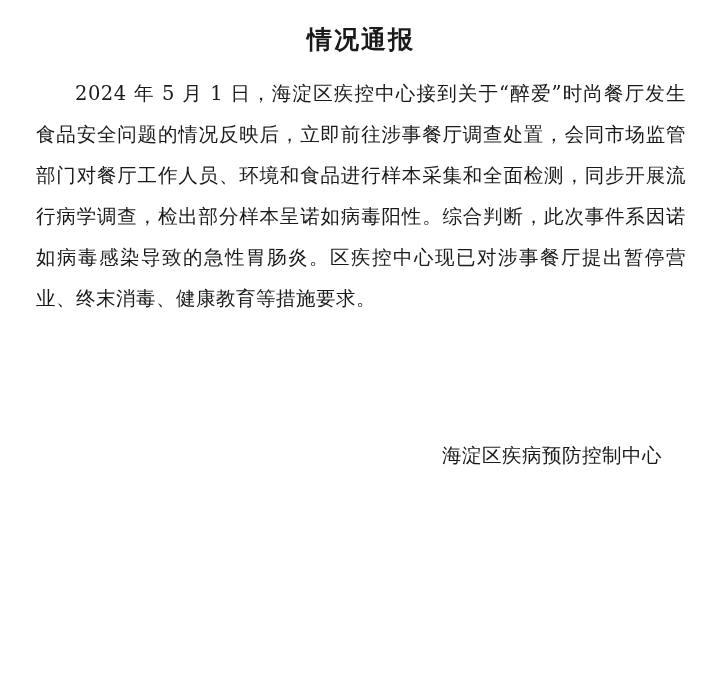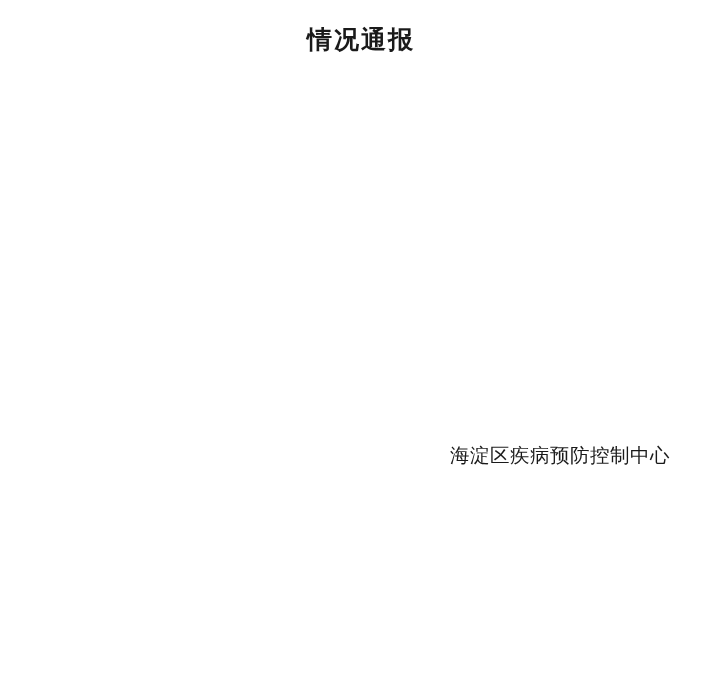--- a/index.html
+++ b/index.html
@@ -33,21 +33,21 @@
     font-size: 19.5px;
     line-height: 41px;
     text-align: justify;
     text-justify: inter-ideograph;
     text-indent: 2em;
     margin: 0 0 6px 0;
     letter-spacing: 0.5px;
   }
   .signature-block {
     position: absolute;
-    right: 36px;
+    right: 44px;
     bottom: 26px;
     text-align: left;
   }
   .sig-org {
     font-size: 19.5px;
     line-height: 41px;
     letter-spacing: 0.5px;
     padding-right: 16px;
   }
   .sig-date {
@@ -57,19 +57,20 @@
     padding-right: 16px;
   }
 </style>
 </head>
 <body>
 
 <div class="page">
 
   <h1 class="doc-title">情况通报</h1>
 
+  <p class="para">2024 年 5 月 1 日，海淀区疾控中心接到关于“醉爱”时尚餐厅发生食品安全问题的情况反映后，立即前往涉事餐厅调查处置，会同市场监管部门对餐厅工作人员、环境和食品进行样本采集和全面检测，同步开展流行病学调查，检出部分样本呈诺如病毒阳性。综合判断，此次事件系因诺如病毒感染导致的急性胃肠炎。区疾控中心现已对涉事餐厅提出暂停营业、终末消毒、健康教育等措施要求。</p>
 
 
   <div class="signature-block">
     <div class="sig-org">海淀区疾病预防控制中心</div>
   </div>
 
 </div>
 
 </body></html>

